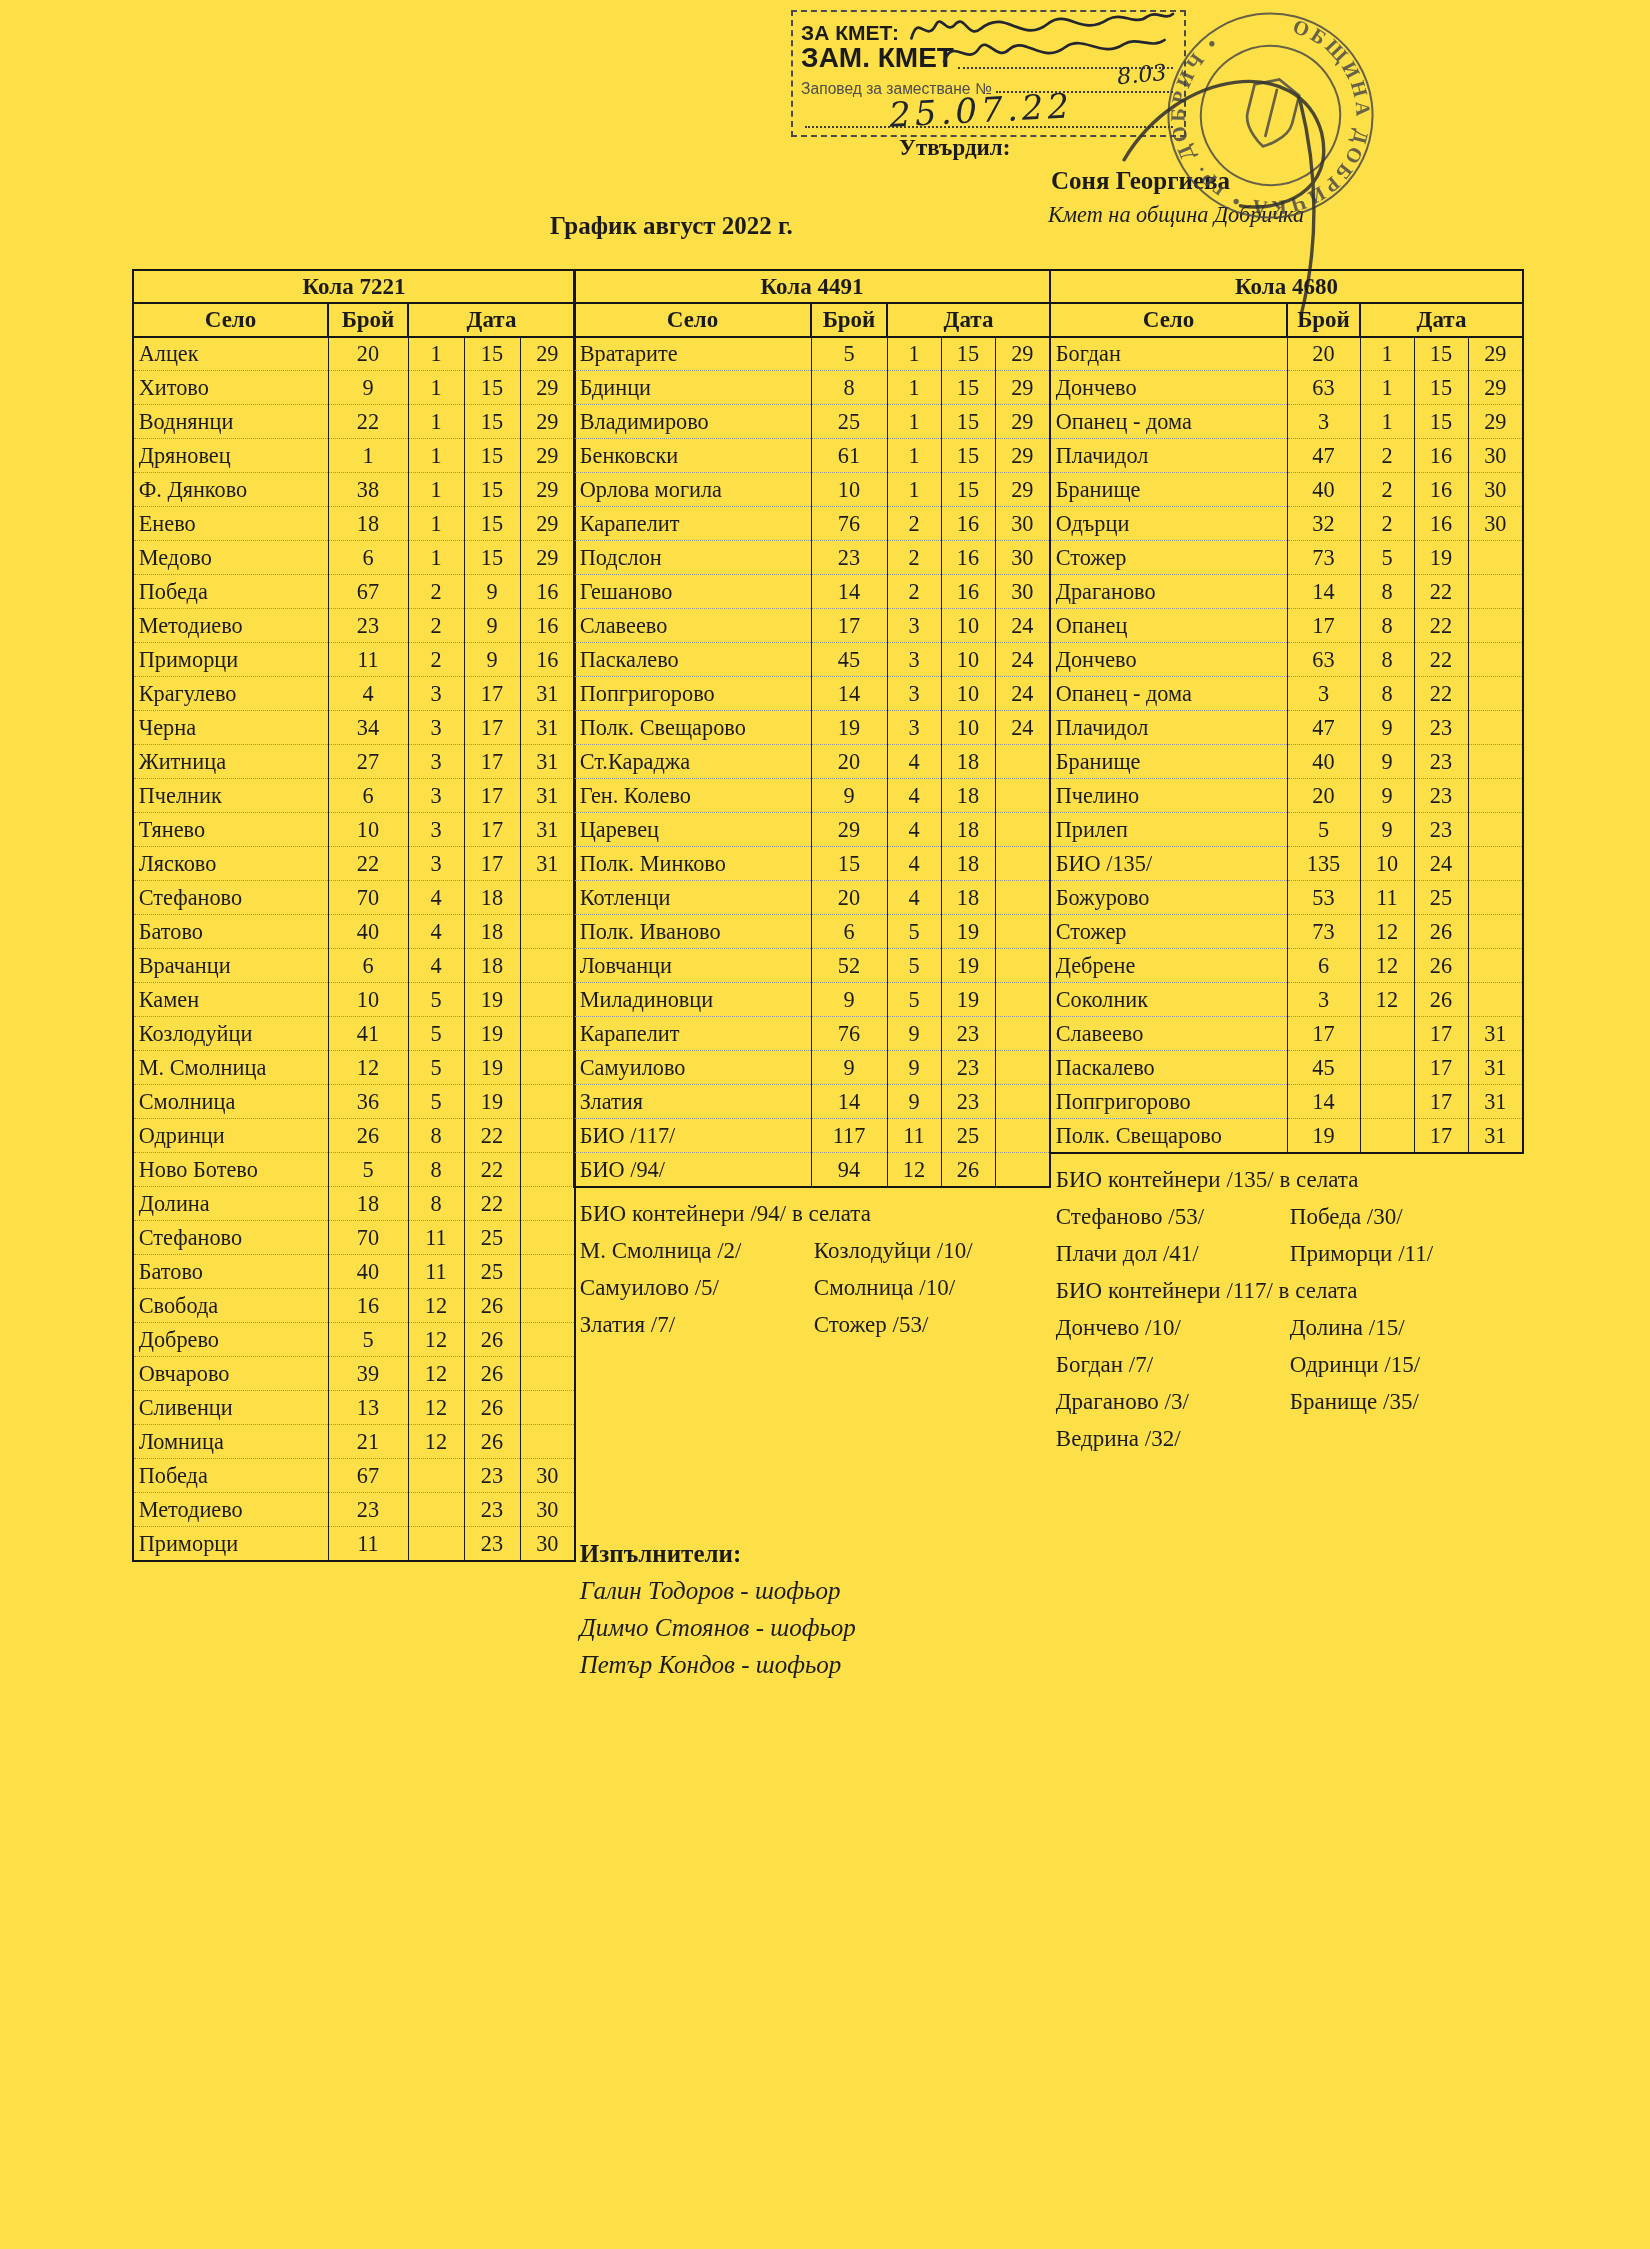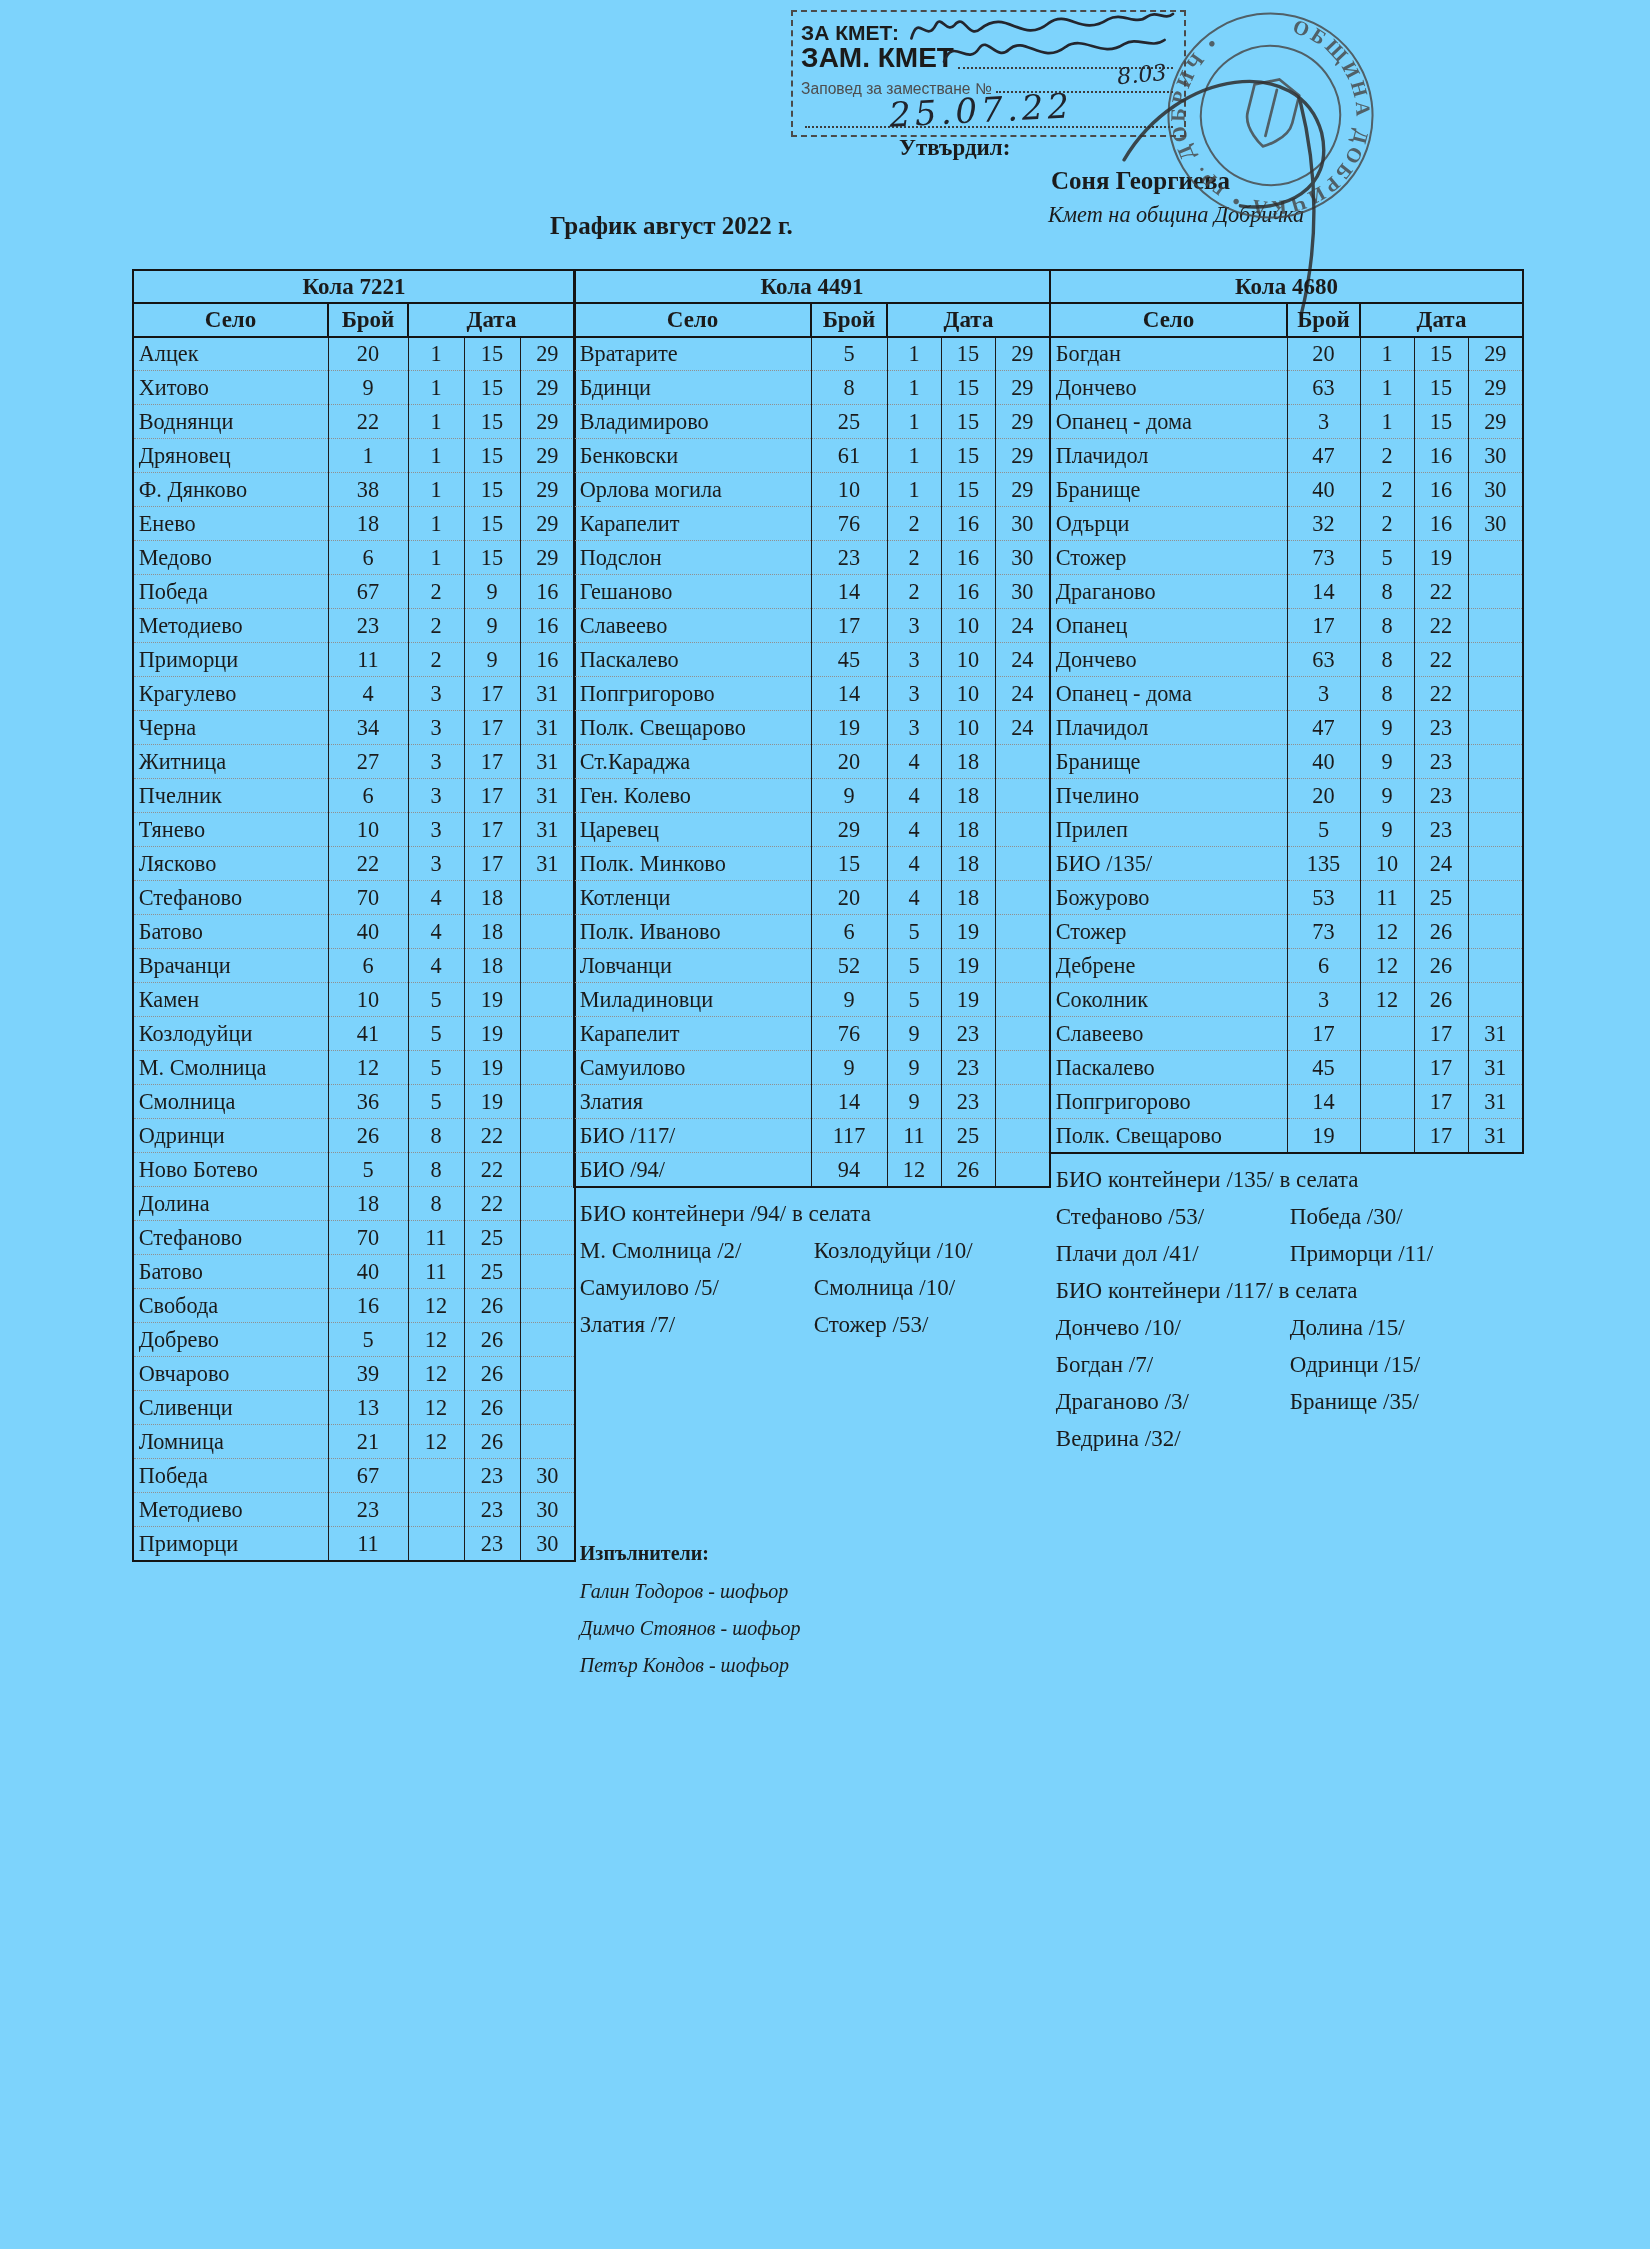--- a/index.html
+++ b/index.html
@@ -2,21 +2,21 @@
 <html style="font-size:10.8px"><head>
 <meta charset="utf-8">
 <style>
   * { margin:0; padding:0; box-sizing:border-box; }
   html,body { background:#ffffff; }
   body {
     width:1651px; height:2250px; position:relative;
     font-family:"Liberation Serif","DejaVu Serif",serif;
     color:#1b1b1b; overflow:hidden;
   }
-  .page { position:absolute; inset:0; background:#7dd3fc; }
+  .page { position:absolute; inset:0; background:#fde047; }
 
   
   .approval-box {
     position:absolute; left:791px; top:9.5px; width:395px; height:127px;
     border:2px dashed #4a4a4a; padding:5.4px 8.1px 2.7px 8.1px;
     font-family:"Liberation Sans","DejaVu Sans",sans-serif;
     overflow:visible;
   }
   .apv-line { position:relative; display:flex; align-items:flex-end; }
   .apv-l1 { height:28.4px; font-size:21px; font-weight:bold; }
@@ -57,21 +57,21 @@
     height:34px; padding:0 4.7px; white-space:nowrap; overflow:hidden;
   }
   table.sched td.col0 { text-align:left; }
   table.sched td.col1 { text-align:center; }
   table.sched td.col2, table.sched td.col3, table.sched td.col4 { text-align:center; }
 
   
   .notes { margin-top:8.1px; padding-left:6.8px; font-size:23px; }
   .note-line { height:37px; display:flex; align-items:center; white-space:nowrap; }
   .pair-left { display:inline-block; width:234px; }
-  .executors { margin-top:191px; padding-left:6.8px; font-size:20px; }
+  .executors { margin-top:191px; padding-left:6.8px; font-size:25px; }
   .exec-title { font-weight:bold; height:38px; display:flex; align-items:center; }
   .exec-line { height:37px; display:flex; align-items:center; white-space:nowrap;font-style:italic; }
 </style>
 </head>
 <body>
 
 <div class="page">
 
   <div class="approval-box">
     <div class="apv-line apv-l1">

